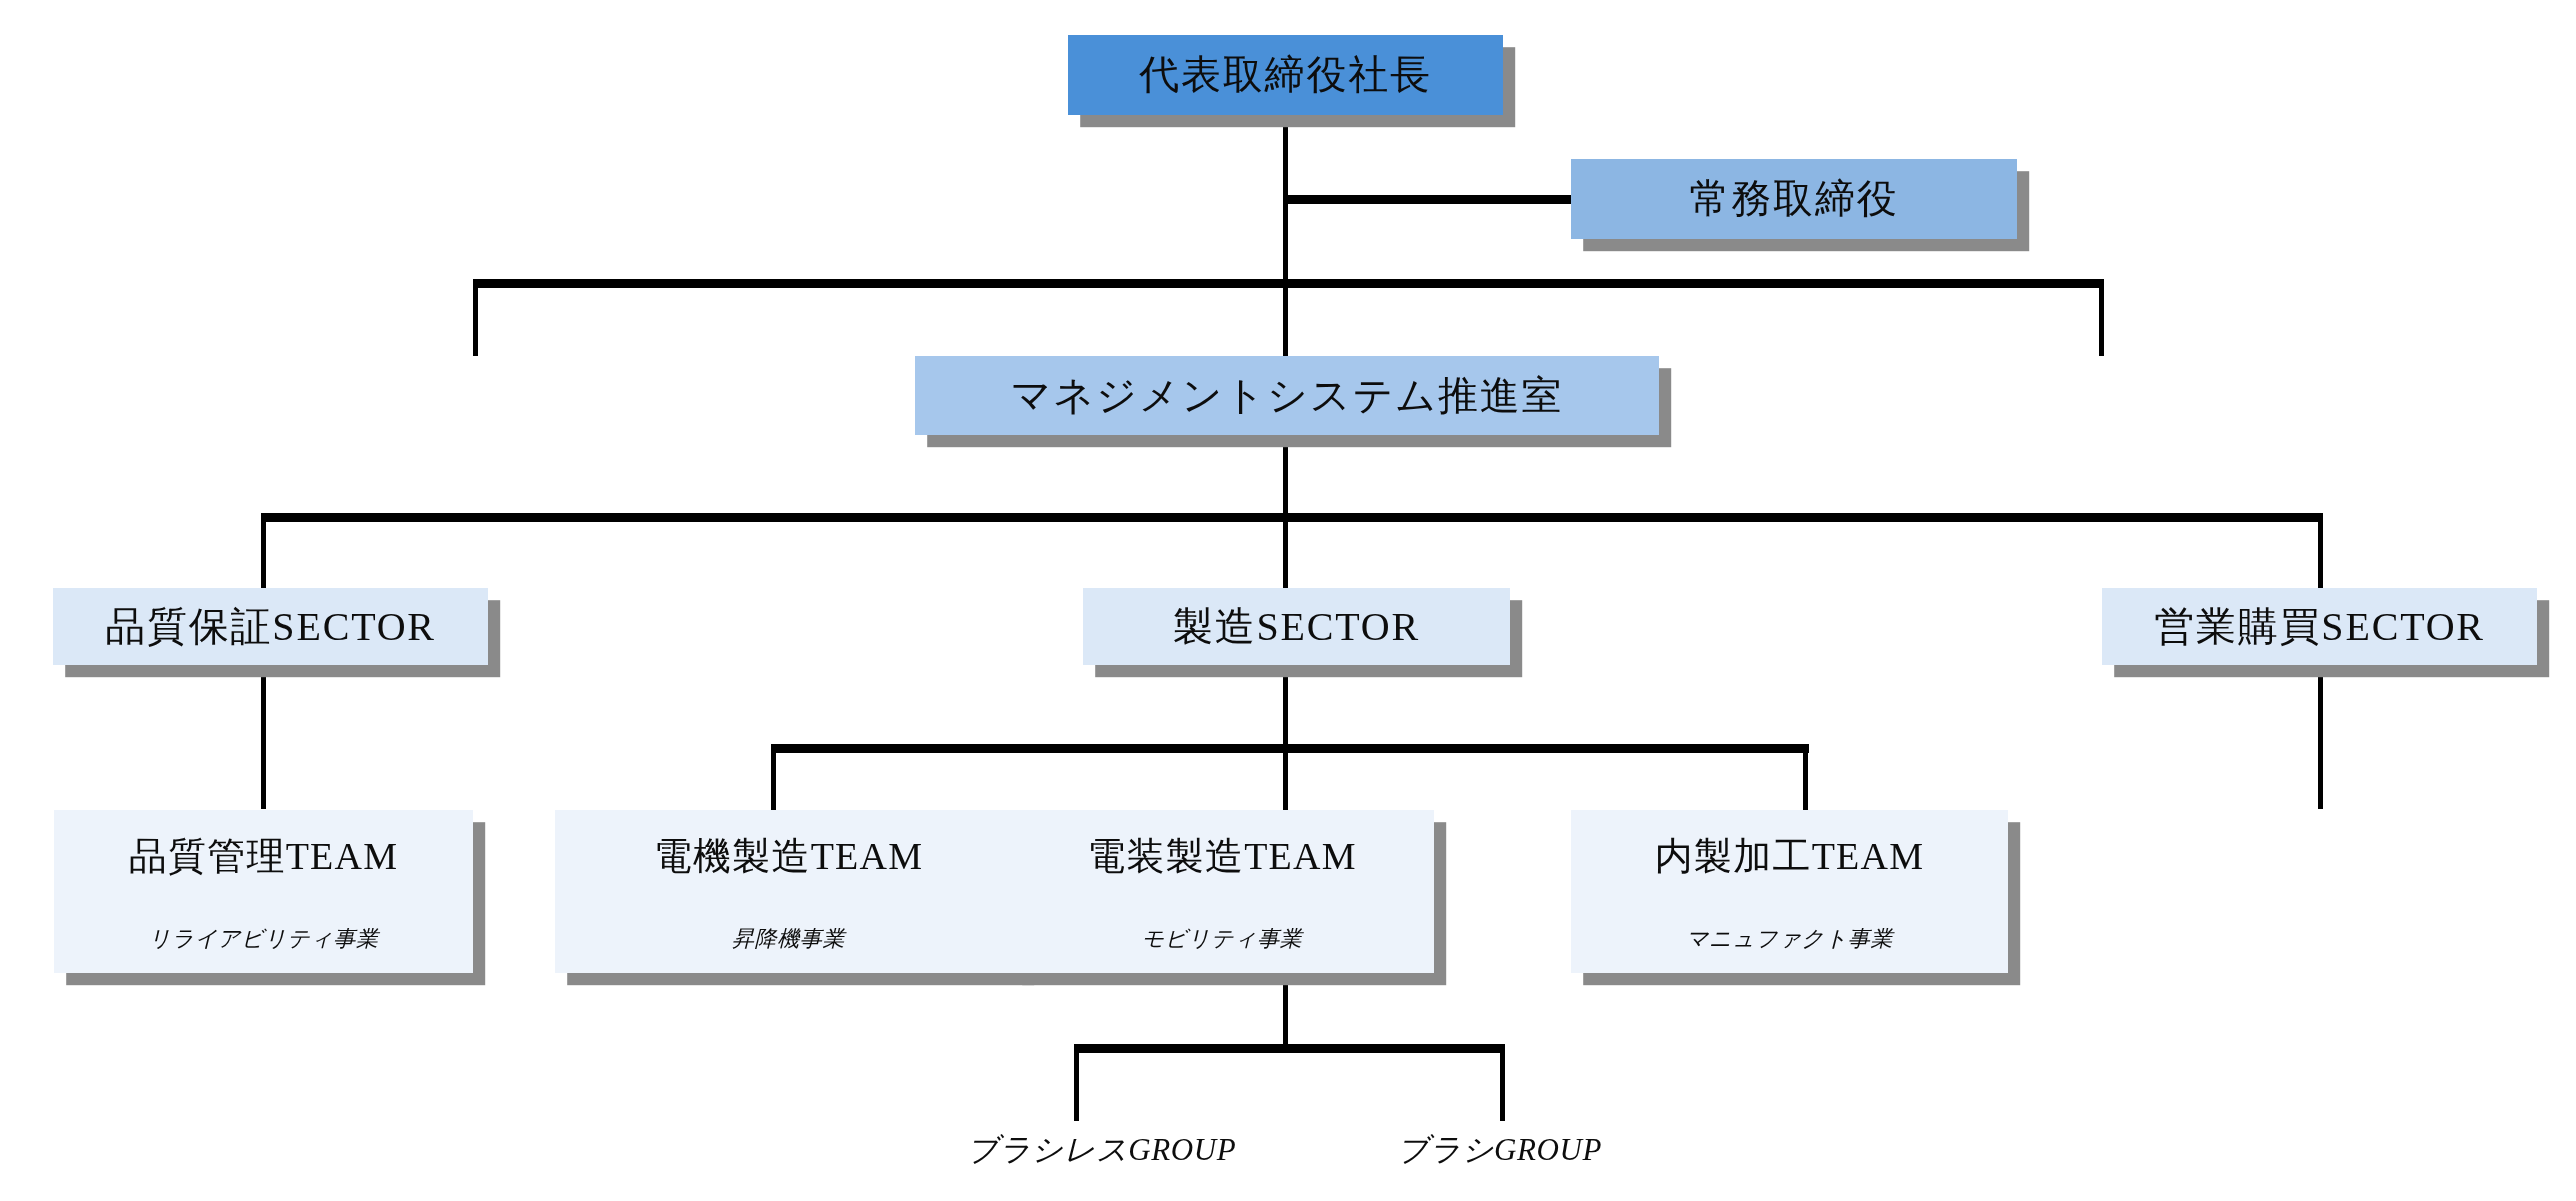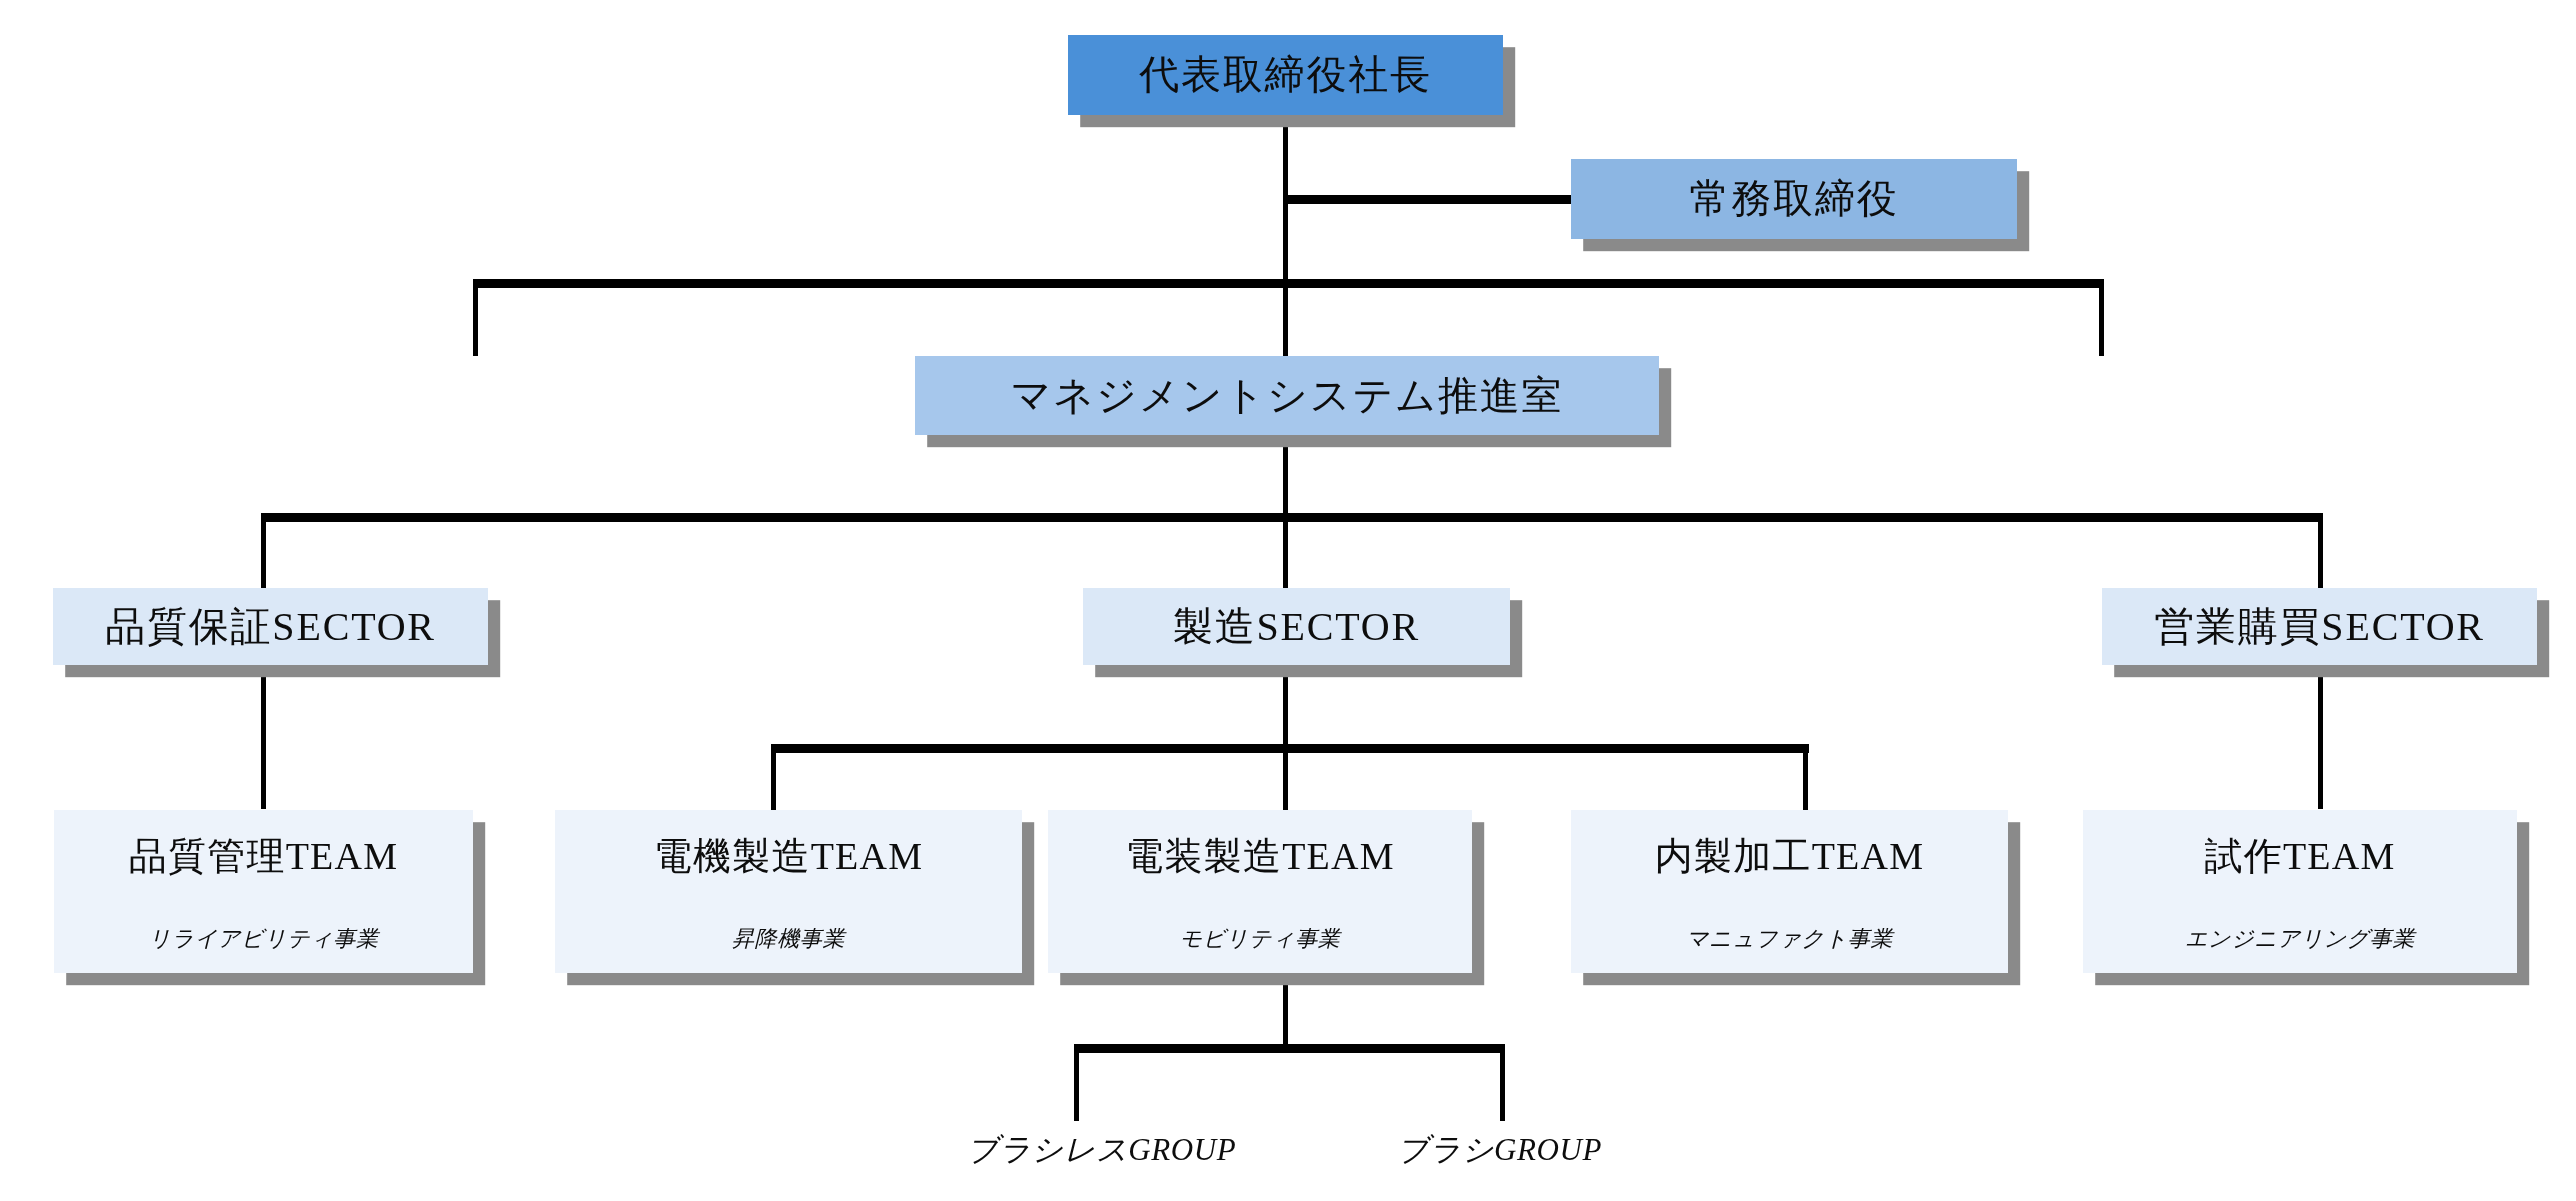--- a/index.html
+++ b/index.html
@@ -111,31 +111,27 @@
   </div>
 
   <div class="node team" style="left:54px;top:810px;width:419px;height:163px;">
     <span class="team-title">品質管理TEAM</span>
     <span class="team-sub">リライアビリティ事業</span>
   </div>
   <div class="node team" style="left:555px;top:810px;width:467px;height:163px;">
     <span class="team-title">電機製造TEAM</span>
     <span class="team-sub">昇降機事業</span>
   </div>
-  <div class="node team" style="left:1048px;top:810px;width:424px;height:163px;">
+  <div class="node team" style="left:1010px;top:810px;width:424px;height:163px;">
     <span class="team-title">電装製造TEAM</span>
     <span class="team-sub">モビリティ事業</span>
   </div>
   <div class="node team" style="left:1571px;top:810px;width:437px;height:163px;">
     <span class="team-title">内製加工TEAM</span>
     <span class="team-sub">マニュファクト事業</span>
-  </div>
-  <div class="node team" style="left:2083px;top:810px;width:434px;height:163px;">
-    <span class="team-title">試作TEAM</span>
-    <span class="team-sub">エンジニアリング事業</span>
   </div>
 
   <div class="group-label" style="left:918px;top:1129px;width:367px;">
     <span>ブラシレスGROUP</span>
   </div>
   <div class="group-label" style="left:1316px;top:1129px;width:367px;">
     <span>ブラシGROUP</span>
   </div>
 
 </div>

